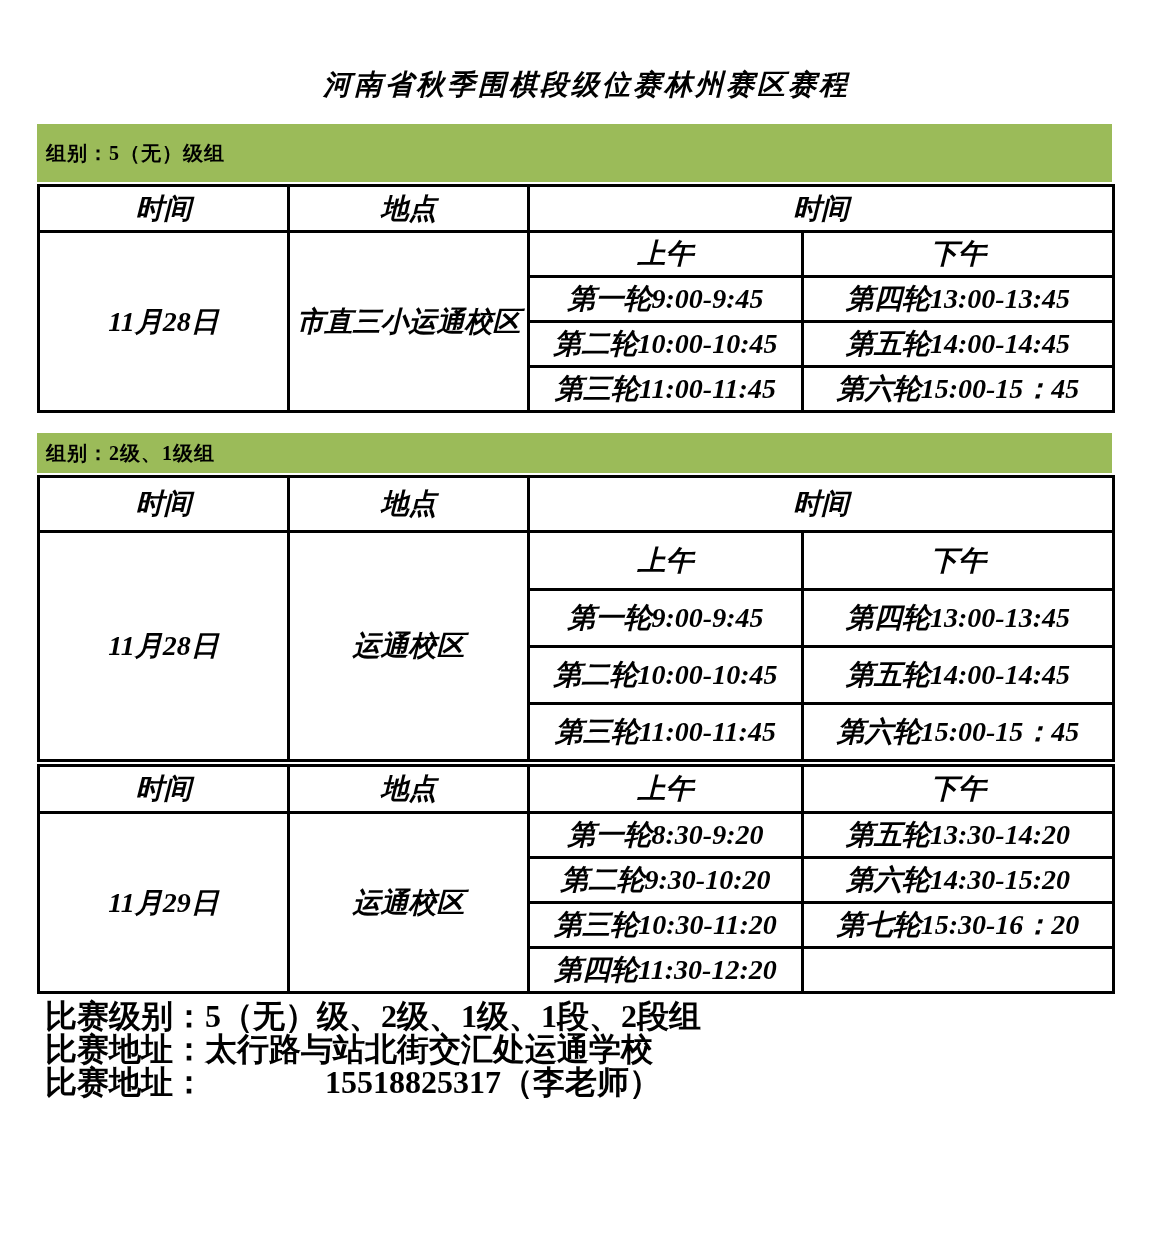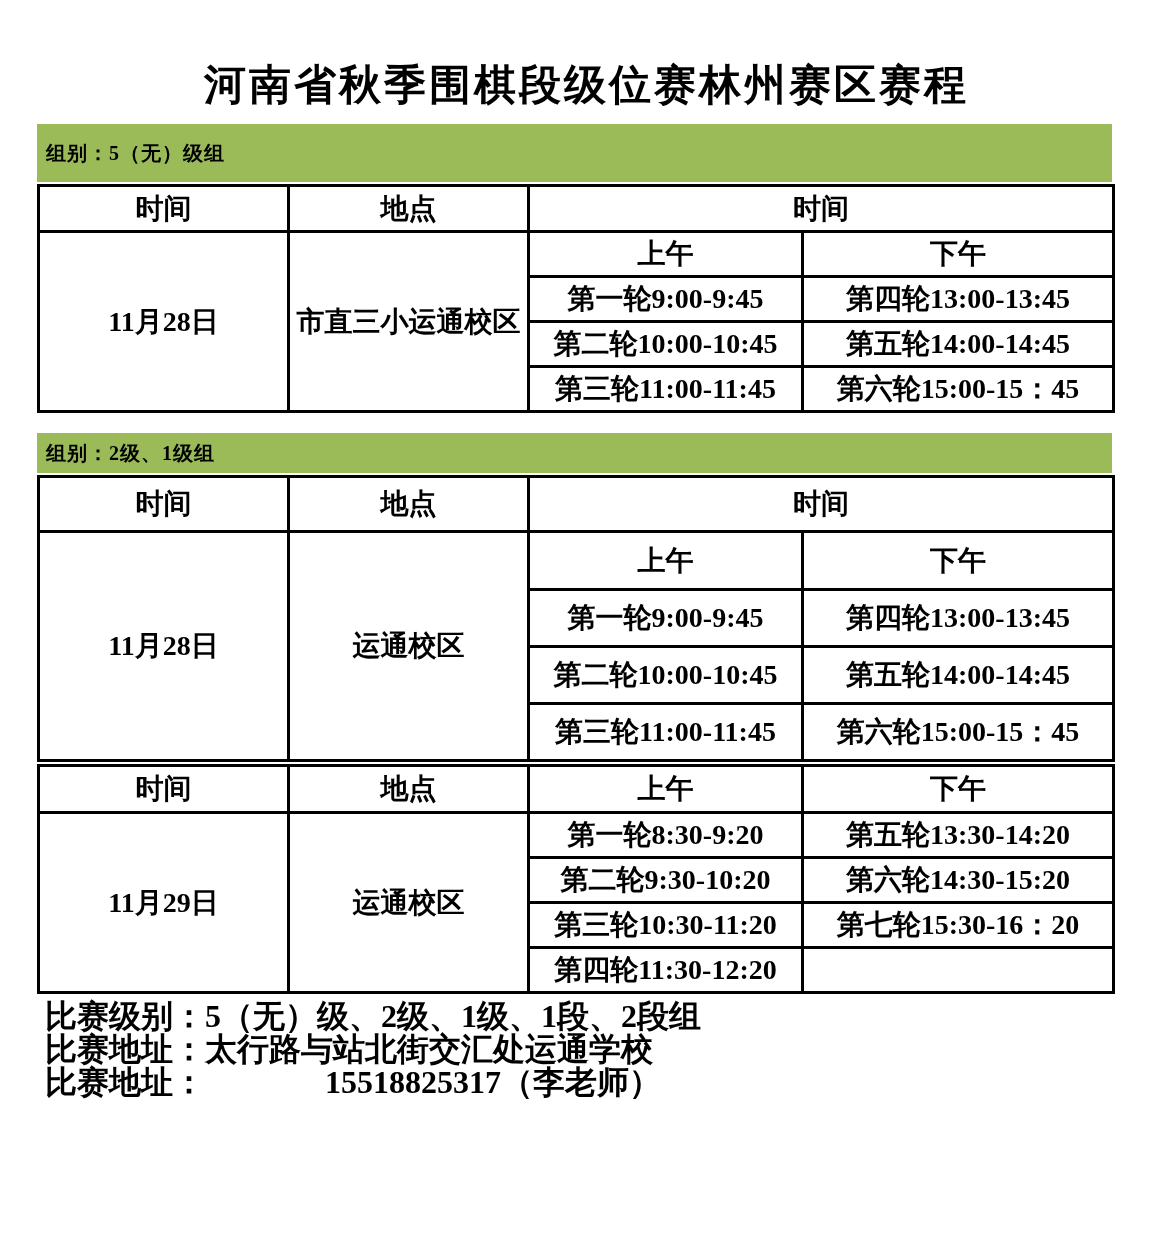--- a/index.html
+++ b/index.html
@@ -8,45 +8,47 @@
     width:1173px; height:1256px;
     font-family:"Liberation Serif","DejaVu Serif",serif;
     color:#000;
     overflow:hidden;
   }
   .page { width:1173px; height:1256px; position:relative; background:#fff; }
 
   .doc-title {
     padding-top:60px;
     text-align:center;
-    font-size:42px;
+    font-size:28px;
     line-height:50px;
     font-weight:bold;
     letter-spacing:3px;
     white-space:nowrap;
+    font-style:italic;
   }
 
   .content { width:1075px; margin-left:37px; margin-top:14px; }
 
   .group-bar {
     background:#9BBB59;
     display:flex; align-items:center;
     padding-left:9px;
     font-size:20px; font-weight:bold;
     letter-spacing:1px;
   }
   .bar1 { height:58px; }
   .bar2 { height:40px; margin-top:20px; }
   .bar3 { height:47px; margin-top:2px; }
 
   table.sched {
     border-collapse:collapse;
     table-layout:fixed;
     width:1075px;
     margin-top:2px;
+    font-style:italic;
   }
   table.sched td {
     border:3px solid #000;
     text-align:center;
     vertical-align:middle;
     font-size:28px;
     font-weight:bold;
     padding:0;
     overflow:hidden;
     white-space:nowrap;

